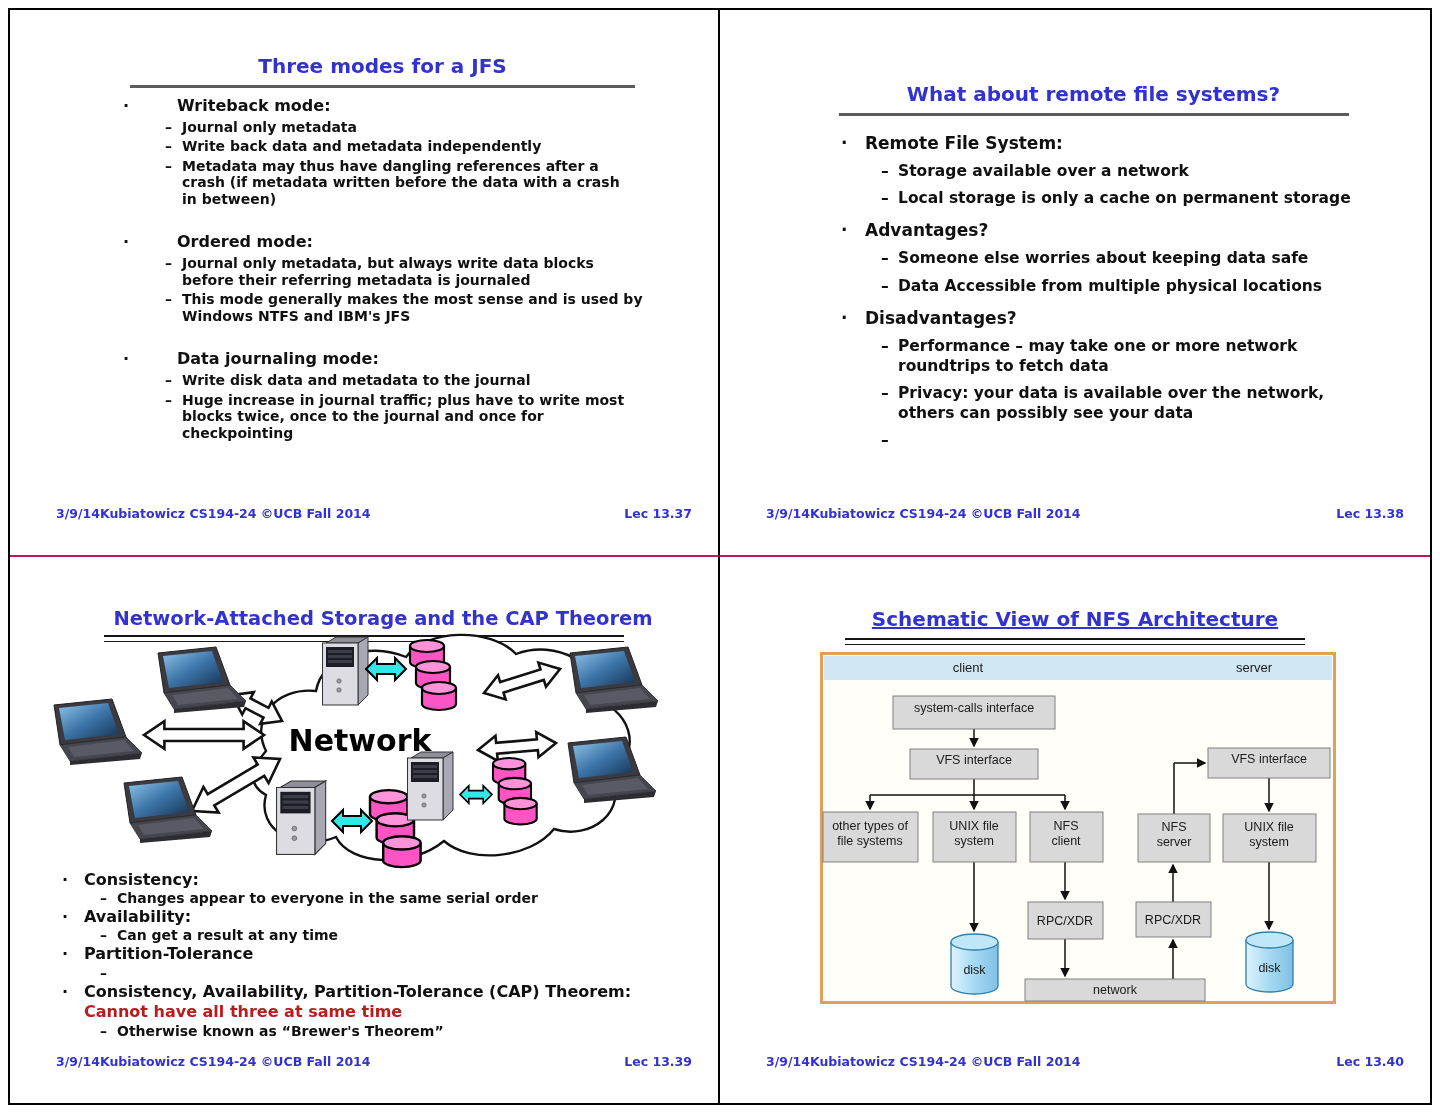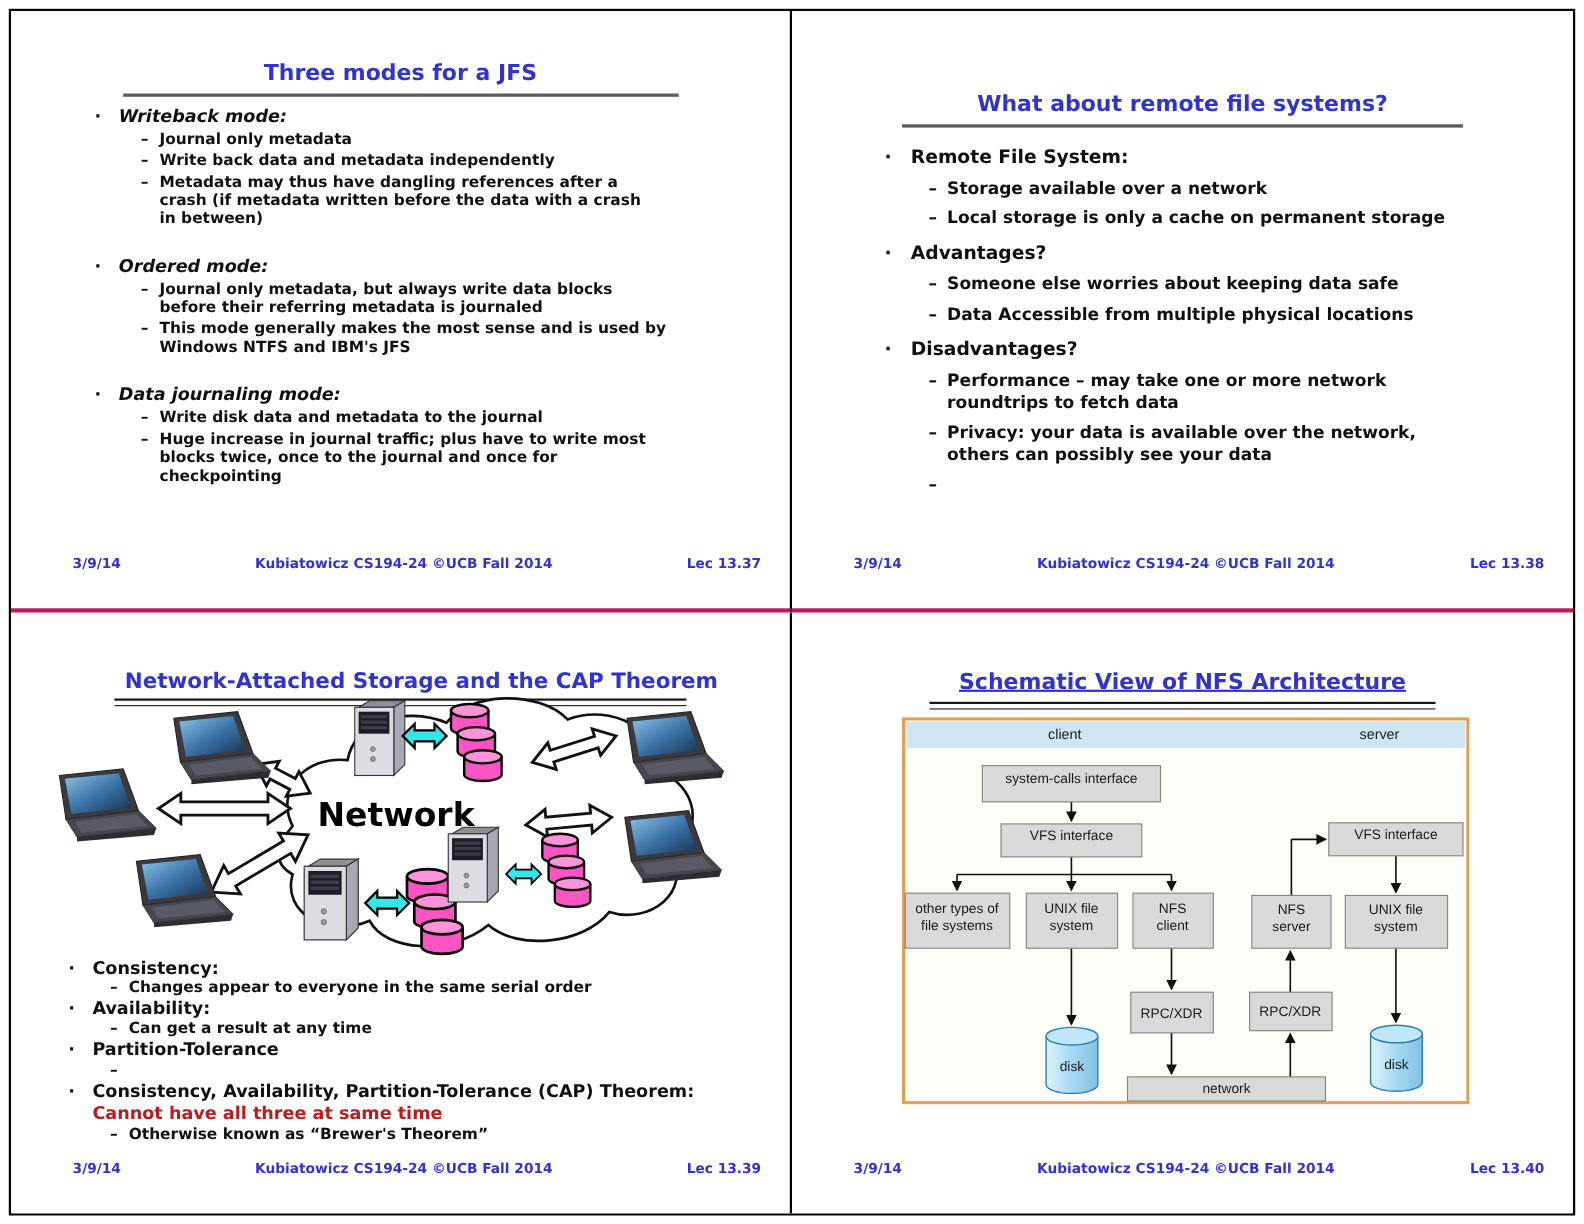--- a/index.html
+++ b/index.html
@@ -2,54 +2,54 @@
 <html><head>
 <meta charset="utf-8">
 <style>
   html,body{margin:0;padding:0;background:#fff;}
   .page{position:relative;width:1440px;height:1113px;background:#fff;
         font-family:"DejaVu Sans",sans-serif;}
   .frame{position:absolute;left:8px;top:8px;right:8px;bottom:8px;border:2px solid #000;
          display:grid;grid-template-columns:1fr 1fr;grid-template-rows:1fr 1fr;}
   .slide{position:relative;overflow:hidden;background:#fff;}
   .slide.sa{border-right:2px solid #000;}
-  .slide.sb{border-bottom:4px solid #be185d;}
+  .slide.sb{border-bottom:2px solid #be185d;padding-left:37px;}
   .title{text-align:center;color:#3232cf;font-weight:bold;font-size:20px;line-height:1.2;}
   .s1 .title{margin-top:44px;} .s2 .title{margin-top:72px;}
   .s3 .title{margin-top:50px;font-size:19.5px;padding-left:38px;} .s4 .title{margin-top:50px;text-decoration:underline;}
   .rule{height:3px;background:#5c5c5c;width:505px;margin:7px auto 0;}
   .s2 .rule{width:510px;}
   .rule.dbl{height:4px;background:none;border-top:2px solid #151515;border-bottom:1.5px solid #151515;}
   .s3 .rule.dbl{width:520px;margin-top:5px;} .s4 .rule.dbl{width:460px;}
   .bullets{color:#101010;font-weight:bold;}
   .s1 .bullets{margin:9px 26px 0 76px;}
   .s2 .bullets{margin:16px 26px 0 84px;}
   .s3 .bullets{position:absolute;left:52px;right:20px;top:312px;}
   .bul{display:flex;line-height:1.18;}
   .mk{flex:none;}
   .tx{white-space:pre-line;}
   .l1{font-size:16px;margin-top:3px;}
   .l1 .mk{width:22px;}
   .l2{font-size:14px;margin-left:42px;margin-top:3px;}
   .l2 .mk{width:17px;}
-  .it .tx{font-style:italic;}
+  .it .tx{margin-left:32px;}
   .red{color:#b91c1c;}
   .cont .mk{visibility:hidden;}
   .cont{margin-top:0;}
   .gapb{margin-top:26px;}
   .s2 .bul{line-height:1.3;}
   .s2 .l1{font-size:17px;margin-top:11px;}
   .s2 .l1 .mk{width:24px;}
   .s2 .l2{font-size:15.5px;margin-left:40px;margin-top:7px;}
   .s3 .bul{line-height:1.15;}
   .s3 .l1{margin-top:2px;}
   .s3 .l2{margin-left:38px;margin-top:1px;}
-  .foot{position:absolute;left:56px;right:26px;bottom:34px;display:flex;align-items:baseline;
+  .foot{position:absolute;left:46px;right:26px;bottom:34px;display:flex;align-items:baseline;
         color:#3232cf;font-weight:bold;font-size:12.5px;}
-  .foot .fc{flex:1;text-align:center;}
+  .foot .fc{flex:1;text-align:left;}
   .capsvg{position:absolute;left:0;top:62px;width:718px;height:252px;overflow:visible;}
   .nfssvg{position:absolute;left:100px;top:95px;width:516px;height:352px;}
   .boxlabel{font-family:"Liberation Sans",sans-serif;font-size:12.5px;fill:#1a1a1a;}
   .bandlabel{font-family:"Liberation Sans",sans-serif;font-size:13px;fill:#1a1a1a;}
   .netlabel{font-family:"DejaVu Sans",sans-serif;font-weight:bold;font-size:30px;fill:#000;}
 </style>
 </head>
 <body>
 
 <div class="page">

